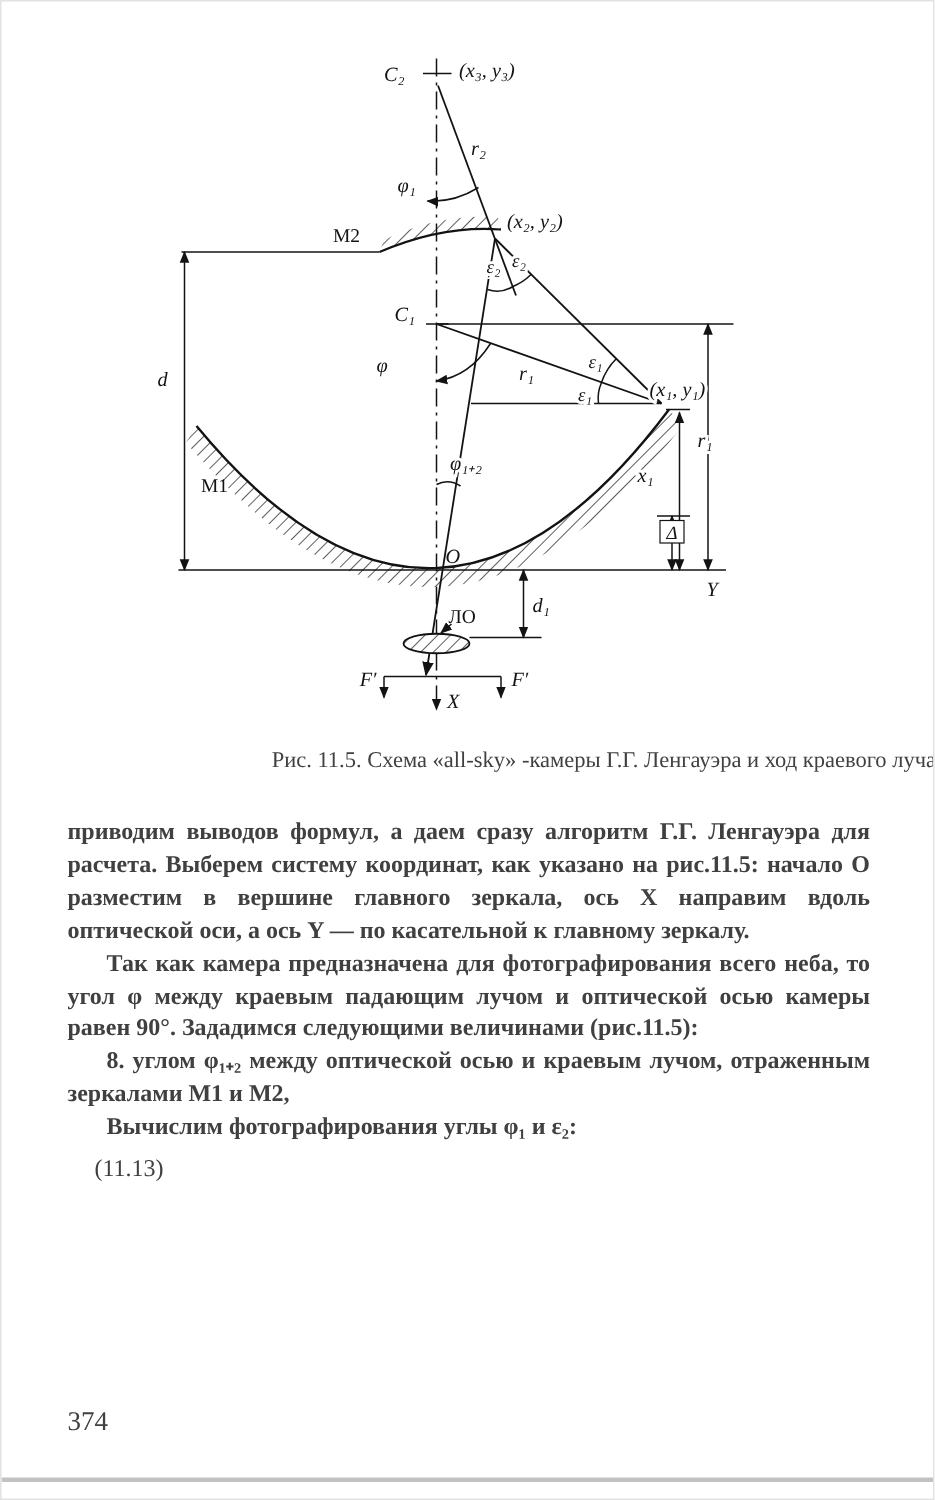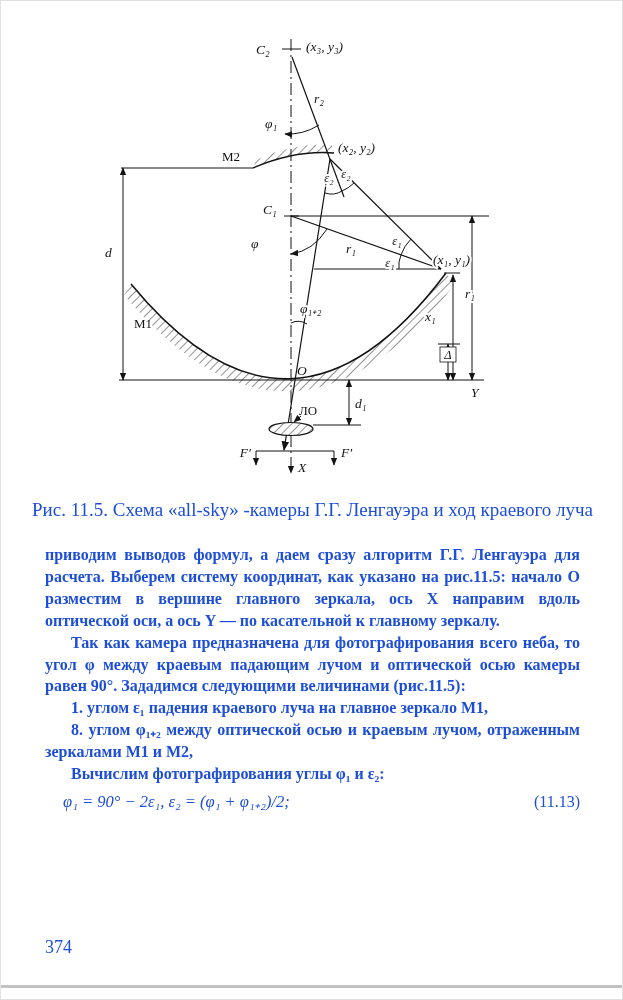--- a/index.html
+++ b/index.html
@@ -1,28 +1,28 @@
 <!DOCTYPE html>
 <html><head>
 <meta charset="utf-8">
 <style>
   html,body { margin:0; padding:0; background:#f2f2f2; }
   .page {
     position:relative; width:623px; height:1000px; margin:0 auto;
     background:#ffffff; border:1px solid #e2e2e2; box-sizing:border-box;
-    font-family:"Liberation Serif", serif; color:#1d4ed8; overflow:hidden;
+    font-family:"Liberation Serif", serif; color:#404040; overflow:hidden;
   }
   svg.fig { position:absolute; top:0; left:0; }
   .flab { font:italic 13.5px "Liberation Serif", serif; fill:#131313; }
   .cyr  { font:13px "Liberation Serif", serif; font-style:normal; fill:#131313; }
   .sm   { font-size:12.5px; }
   .halo { paint-order:stroke; stroke:#ffffff; stroke-width:4px; }
   .caption {
     position:absolute; top:498px; left:0; width:623px;
-    text-align:center; font-size:19px;
+    text-align:right; font-size:15px;
   }
   .body-text {
     position:absolute; top:543px; left:44px; width:535px;
     font-size:16px; line-height:1.37; text-align:justify;
   }
   .body-text p { margin:0;font-weight:bold; }
   .ind { text-indent:26px; }
   .item { text-indent:26px; margin:0; }
   .eq-row {
     display:flex; justify-content:space-between; align-items:baseline;
@@ -138,24 +138,22 @@
     <text class="flab" x="250" y="456" text-anchor="end">F′</text>
     <text class="flab" x="340" y="456">F′</text>
     <text class="flab" x="297" y="471">X</text>
   </svg>
 
   <div class="caption">Рис. 11.5. Схема «all-sky» -камеры Г.Г. Ленгауэра и ход краевого луча</div>
 
   <div class="body-text">
     <p>приводим выводов формул, а даем сразу алгоритм Г.Г. Ленгауэра для расчета. Выберем систему координат, как указано на рис.11.5: начало O разместим в вершине главного зеркала, ось X направим вдоль оптической оси, а ось Y — по касательной к главному зеркалу.</p>
     <p class="ind">Так как камера предназначена для фотографирования всего неба, то угол φ между краевым падающим лучом и оптической осью камеры равен 90°. Зададимся следующими величинами (рис.11.5):</p>
-    <p class="item">1.  углом ε₁ падения краевого луча на главное зеркало М1,</p>
     <p class="item">8.  углом φ₁₊₂ между оптической осью и краевым лучом, отраженным зеркалами М1 и М2,</p>
     <p class="ind">Вычислим фотографирования углы φ₁ и ε₂:</p>
     <div class="eq-row">
-      <span class="eq-main">φ₁ = 90° − 2ε₁,    ε₂ = (φ₁ + φ₁₊₂)/2;</span>
       <span class="eq-num">(11.13)</span>
     </div>
   </div>
 
   <div class="pagenum">374</div>
   <div class="scan-edge"></div>
 </div>
 
 </body></html>

